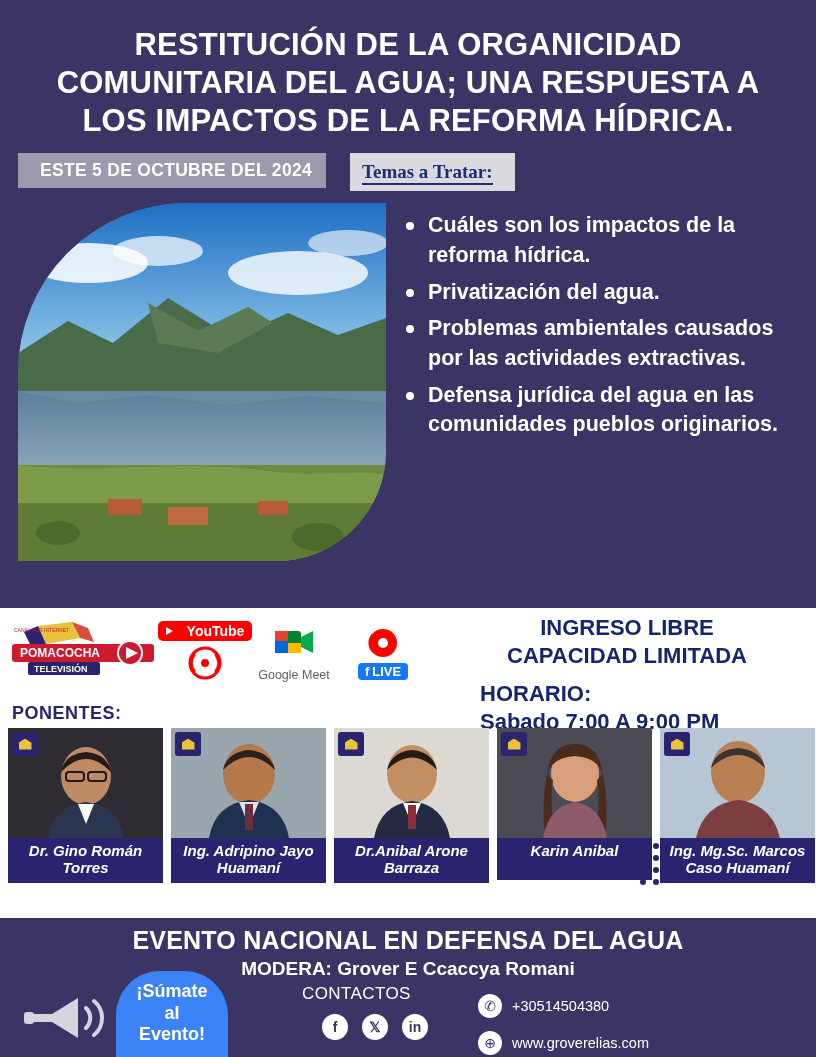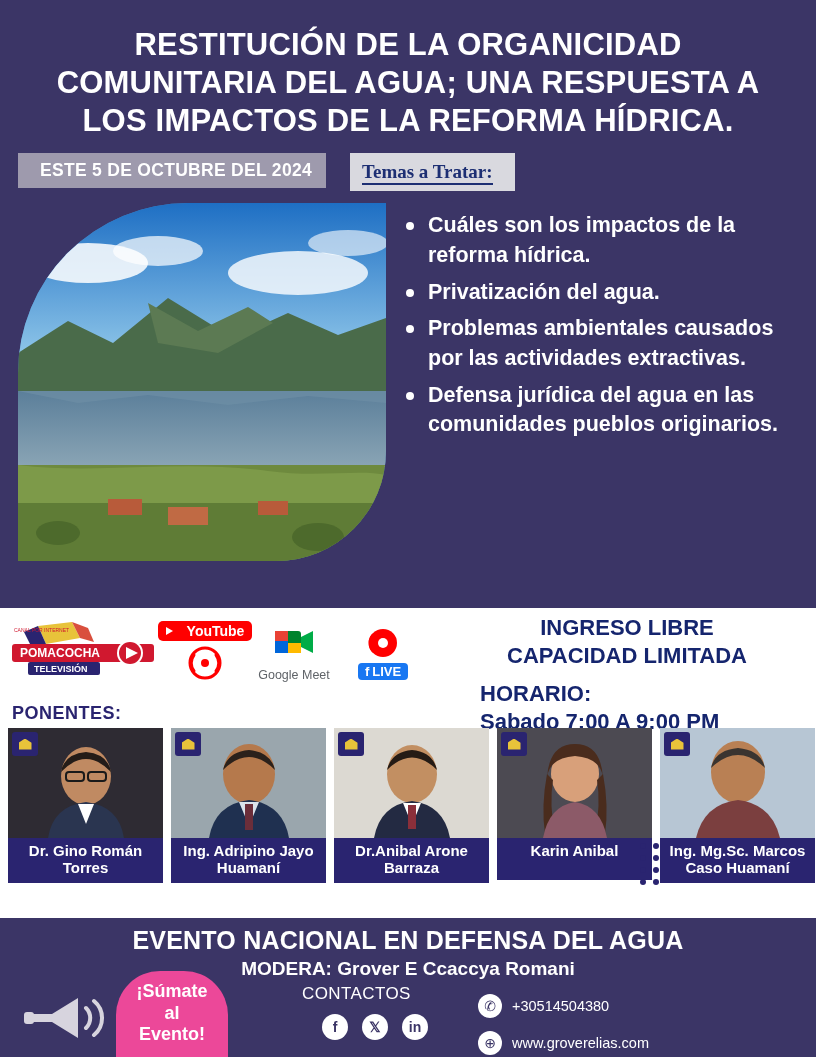--- a/index.html
+++ b/index.html
@@ -195,20 +195,21 @@
   }
   .sp-name {
     background: #2a2470;
     color: #ffffff;
     font-size: 15px;
     font-weight: bold;
     text-align: center;
     line-height: 1.12;
     padding: 5px 2px 6px 2px;
     min-height: 42px;
+    font-style: italic;
   }
   .dots {
     position: absolute;
     left: 640px; top: 235px;
     display: grid;
     grid-template-columns: repeat(2, 7px);
     grid-gap: 6px;
   }
   .dots i { width: 6px; height: 6px; background: #2a2470; border-radius: 50%; display:block;}
 
@@ -262,21 +263,21 @@
   .cl-ico {
     width: 24px; height: 24px; border-radius: 50%;
     background: #ffffff; color: #3b3566;
     display:flex; align-items:center; justify-content:center;
     font-size: 14px;
   }
   .sumate {
     position: absolute;
     left: 116px; top: 53px;
     width: 112px; height: 86px;
-    background: #ec4899;
+    background: #3b82f6;
     border-top-left-radius: 44px;
     border-top-right-radius: 44px;
     color: #ffffff;
     font-size: 18px;
     font-weight: bold;
     text-align: center;
     line-height: 1.2;
     padding-top: 10px;
   }
   .megaphone {

